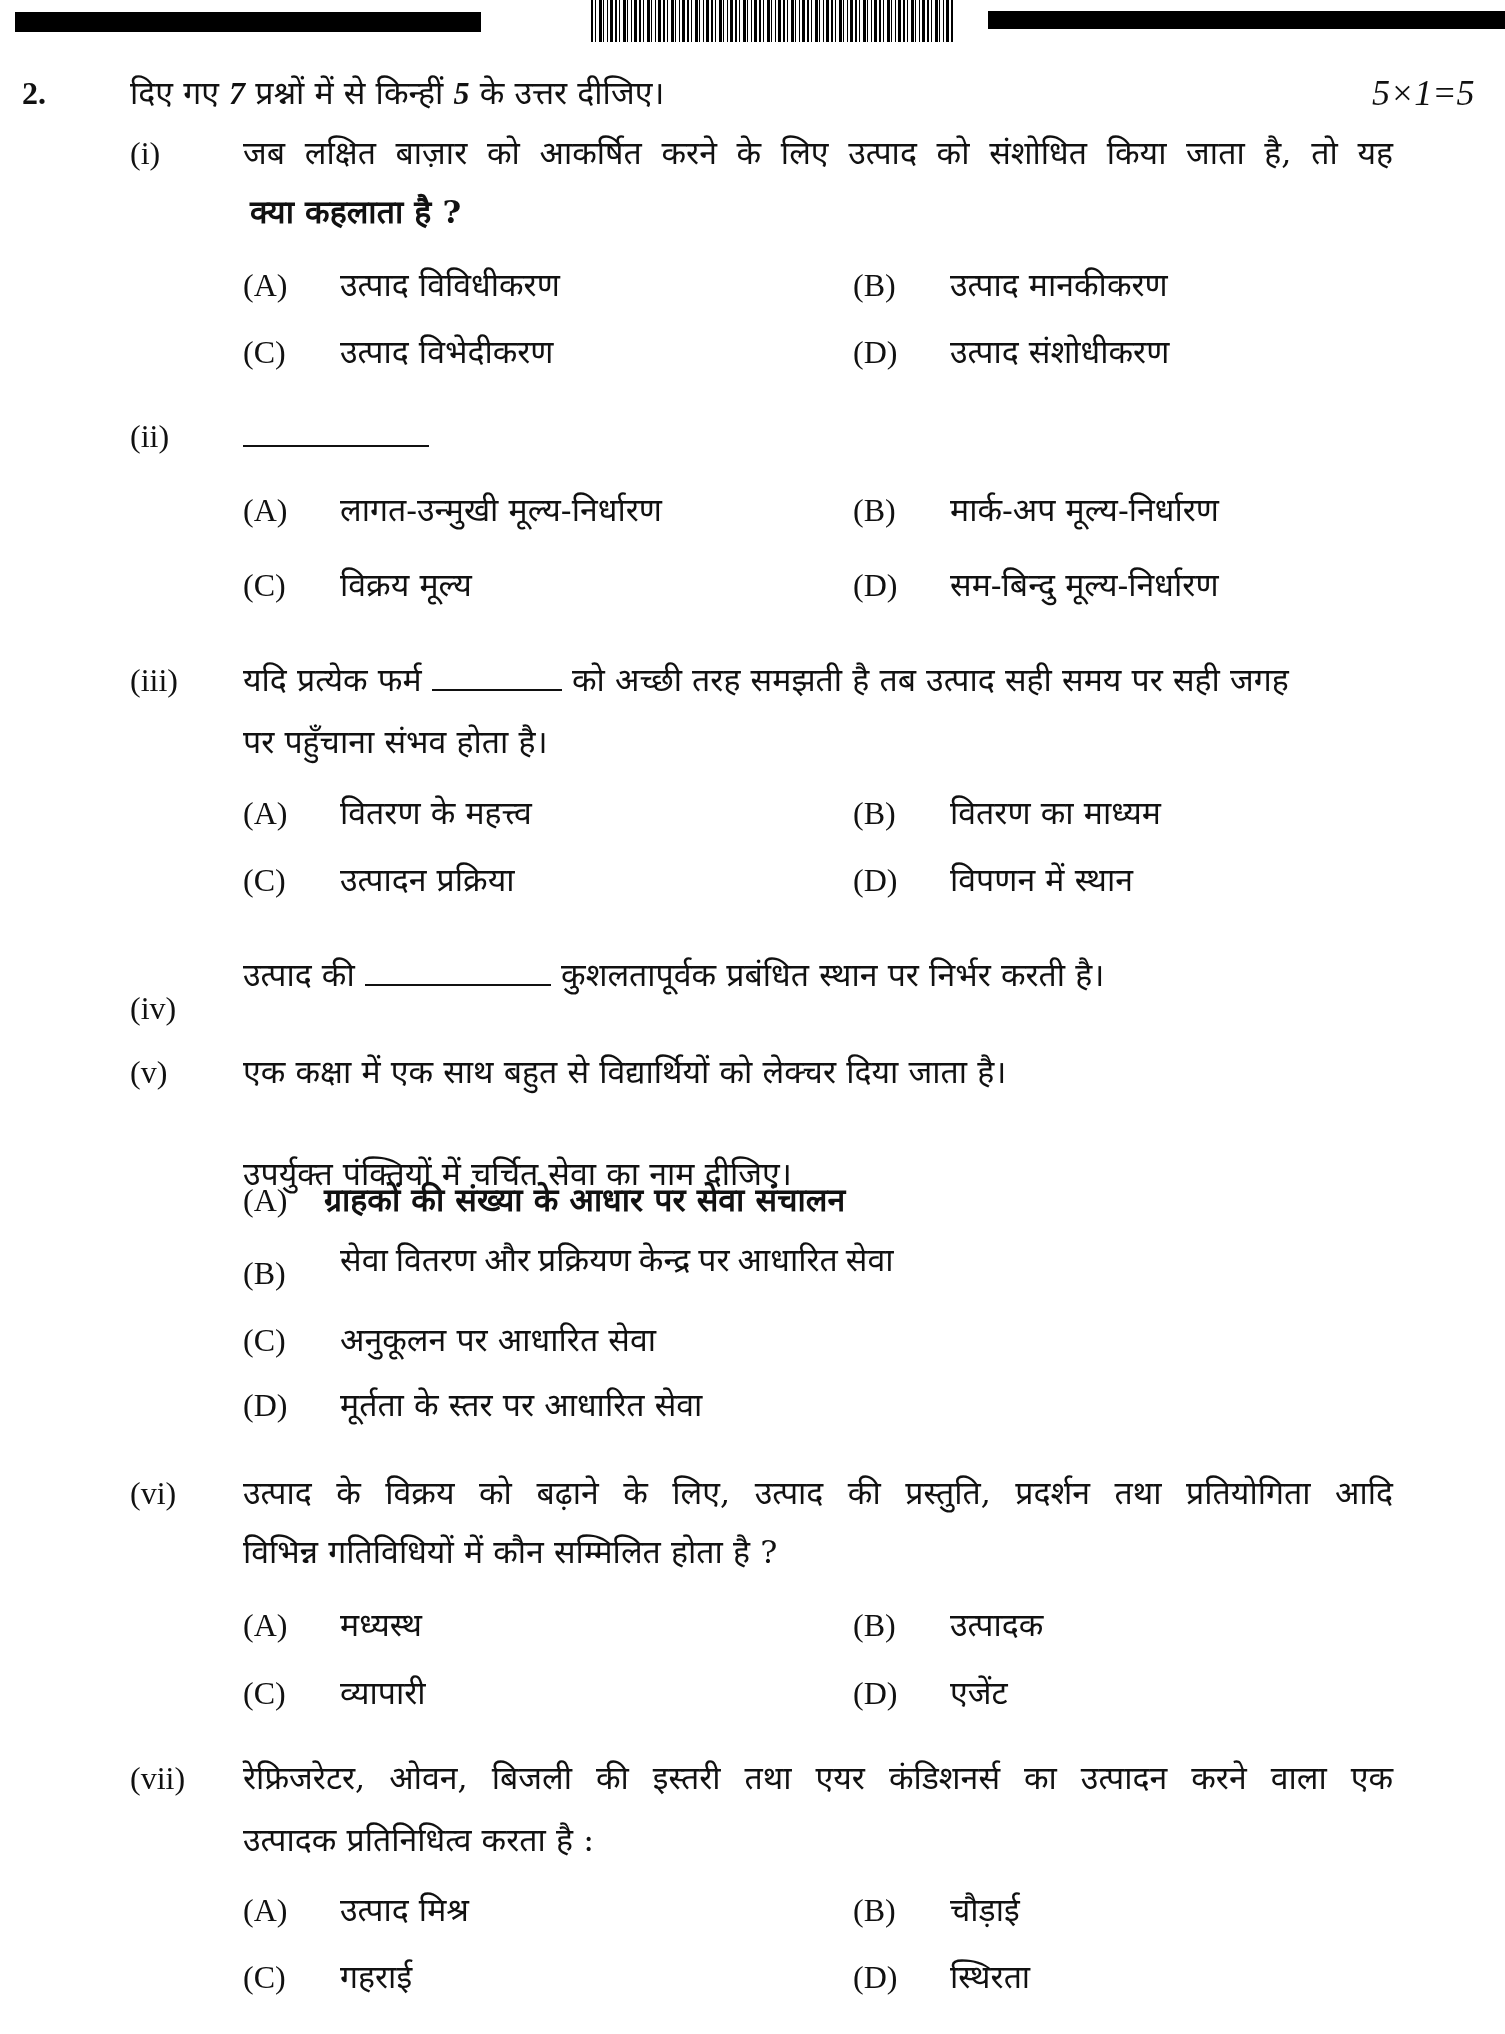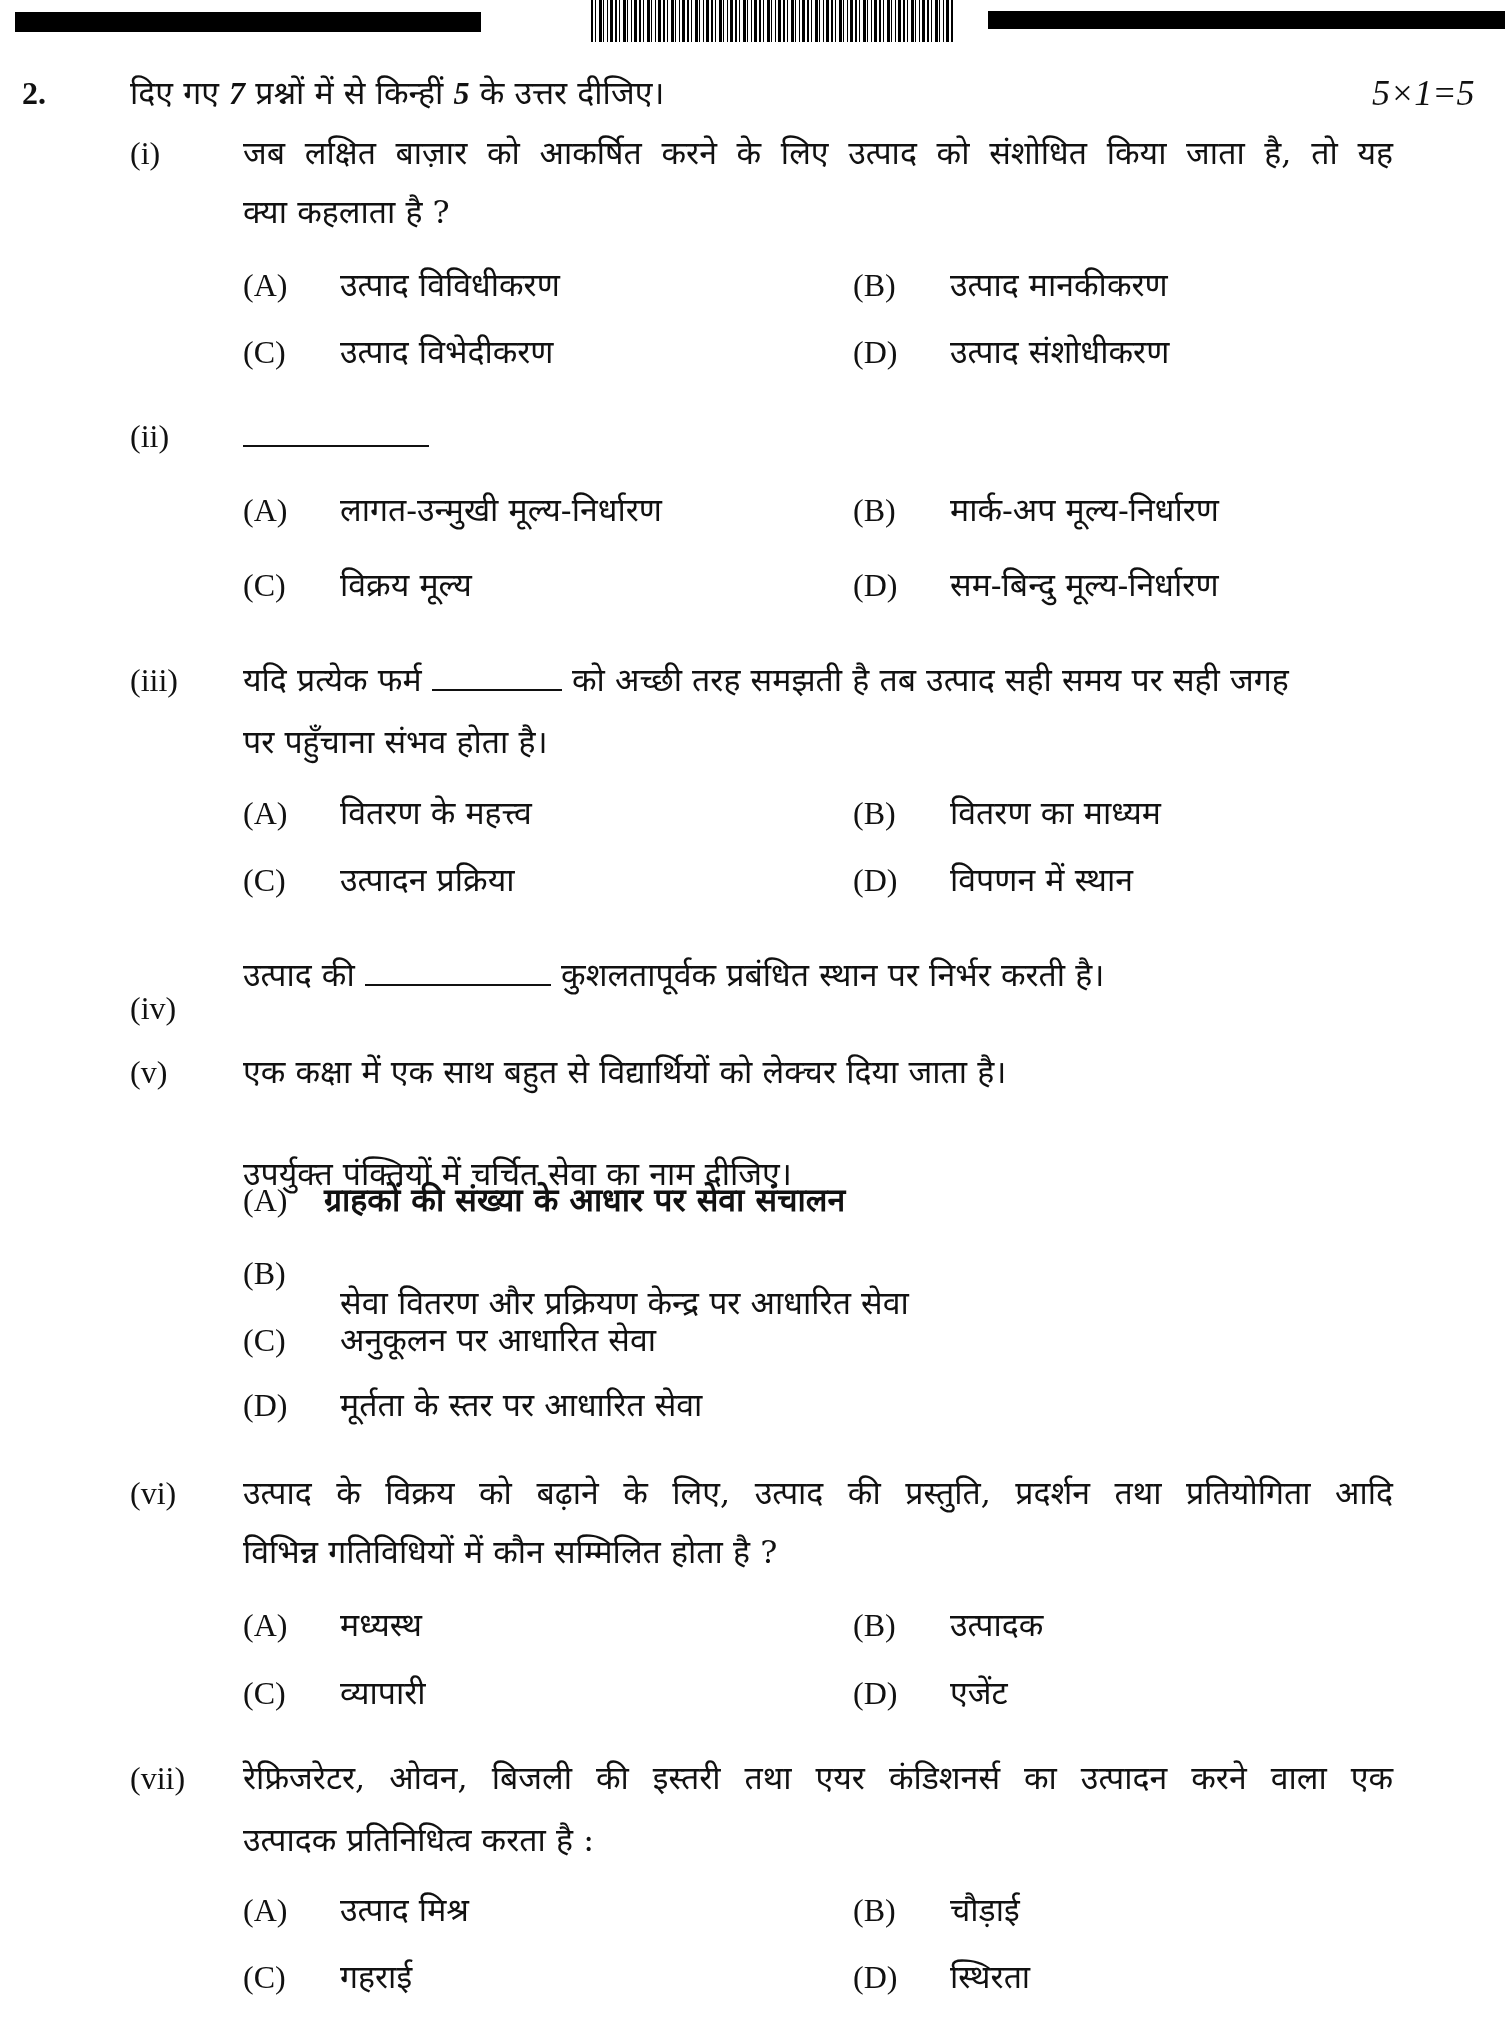--- a/index.html
+++ b/index.html
@@ -30,21 +30,21 @@
 <div class="bar" style="left:988px;top:11px;width:517px;height:18px;"></div>
 
 <div class="qnum" style="top:73px;">2.</div>
 <div class="line" style="left:130px;top:73px;">
   <span>दिए गए </span><span class="bi">7</span><span> प्रश्नों में से किन्हीं </span><span class="bi">5</span><span> के उत्तर दीजिए।</span>
 </div>
 <div class="marks" style="top:73px;">5×1=5</div>
 
 <div class="roman" style="top:133px;">(i)</div>
 <div class="justify" style="top:133px;">जब लक्षित बाज़ार को आकर्षित करने के लिए उत्पाद को संशोधित किया जाता है, तो यह</div>
-<div class="line" style="left:243px;top:192px;">क्या कहलाता है ?</div>
+<div class="line" style="left:250px;top:192px;font-weight:bold;">क्या कहलाता है ?</div>
 <div class="optlabel" style="left:243px;top:265px;">(A)</div>
 <div class="opttext" style="left:340px;top:265px;">उत्पाद विविधीकरण</div>
 <div class="optlabel" style="left:853px;top:265px;">(B)</div>
 <div class="opttext" style="left:950px;top:265px;">उत्पाद मानकीकरण</div>
 <div class="optlabel" style="left:243px;top:332px;">(C)</div>
 <div class="opttext" style="left:340px;top:332px;">उत्पाद विभेदीकरण</div>
 <div class="optlabel" style="left:853px;top:332px;">(D)</div>
 <div class="opttext" style="left:950px;top:332px;">उत्पाद संशोधीकरण</div>
 
 <div class="roman" style="top:416px;">(ii)</div>
@@ -78,21 +78,21 @@
 <div class="line" style="left:243px;top:955px;">
   <span>उत्पाद की </span><span class="blank" style="width:186px;"></span><span> कुशलतापूर्वक प्रबंधित स्थान पर निर्भर करती है।</span>
 </div>
 
 <div class="roman" style="top:1052px;">(v)</div>
 <div class="line" style="left:243px;top:1052px;">एक कक्षा में एक साथ बहुत से विद्यार्थियों को लेक्चर दिया जाता है।</div>
 <div class="line" style="left:243px;top:1112px;margin-top:42px;">उपर्युक्त पंक्तियों में चर्चित सेवा का नाम दीजिए।</div>
 <div class="optlabel" style="left:243px;top:1180px;">(A)</div>
 <div class="opttext" style="left:324px;top:1180px;font-weight:bold;">ग्राहकों की संख्या के आधार पर सेवा संचालन</div>
 <div class="optlabel" style="left:243px;top:1253px;">(B)</div>
-<div class="opttext" style="left:340px;top:1283px;">सेवा वितरण और प्रक्रियण केन्द्र पर आधारित सेवा</div>
+<div class="opttext" style="left:340px;top:1240px;font-family:Liberation Serif, serif;">सेवा वितरण और प्रक्रियण केन्द्र पर आधारित सेवा</div>
 <div class="optlabel" style="left:243px;top:1320px;">(C)</div>
 <div class="opttext" style="left:340px;top:1320px;">अनुकूलन पर आधारित सेवा</div>
 <div class="optlabel" style="left:243px;top:1385px;">(D)</div>
 <div class="opttext" style="left:340px;top:1385px;">मूर्तता के स्तर पर आधारित सेवा</div>
 
 <div class="roman" style="top:1473px;">(vi)</div>
 <div class="justify" style="top:1473px;">उत्पाद के विक्रय को बढ़ाने के लिए, उत्पाद की प्रस्तुति, प्रदर्शन तथा प्रतियोगिता आदि</div>
 <div class="line" style="left:243px;top:1532px;">विभिन्न गतिविधियों में कौन सम्मिलित होता है ?</div>
 <div class="optlabel" style="left:243px;top:1605px;">(A)</div>
 <div class="opttext" style="left:340px;top:1605px;">मध्यस्थ</div>

